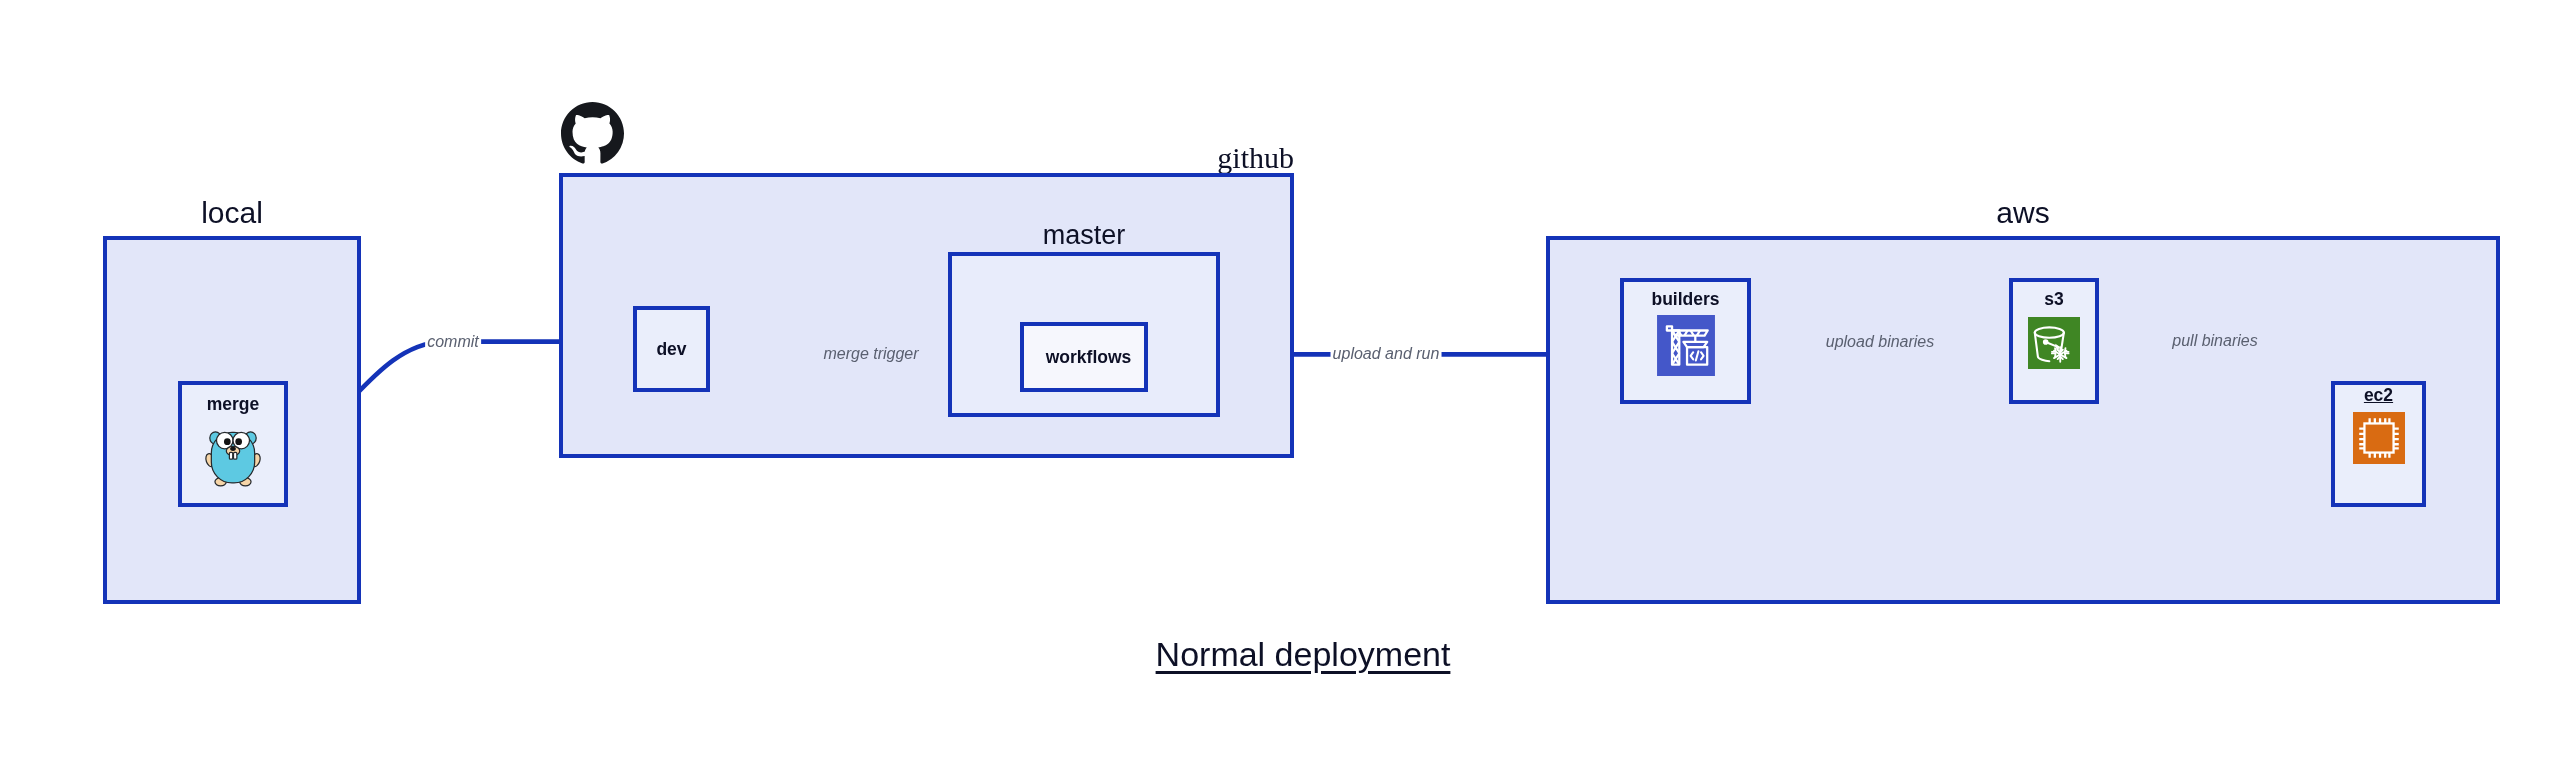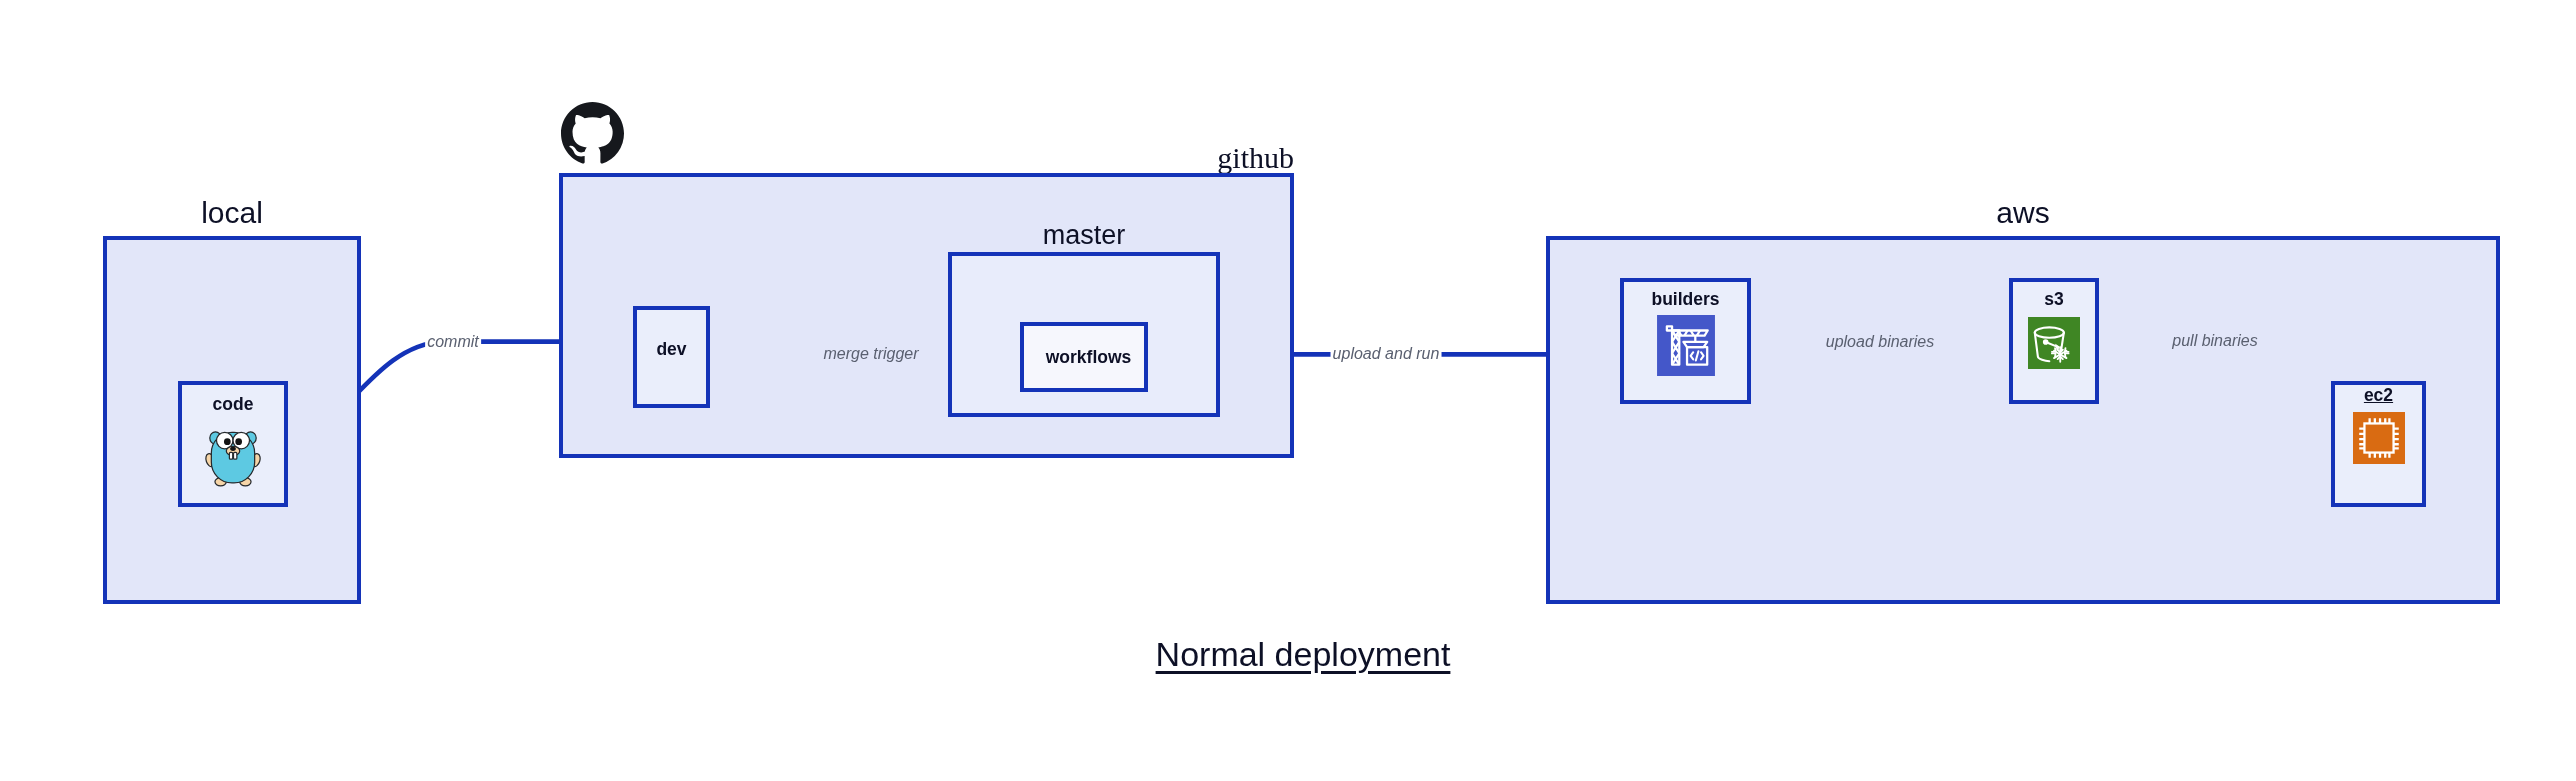--- a/index.html
+++ b/index.html
@@ -61,21 +61,21 @@
     <path d="M 3400 663 L 3900 663" fill="none" stroke="#1433b8" stroke-width="9" marker-end="url(#ah)"></path>
 
     <path d="M 4075 663 C 4190 663, 4250 690, 4300 720 C 4380 768, 4430 805, 4512 855" fill="none" stroke="#1433b8" stroke-width="9" marker-end="url(#ah)"></path>
   </svg>
 
   <div class="zone-label center" style="left:232px;top:198px;">local</div>
 
   <div class="zone" style="left:103px;top:236px;width:258px;height:368px;"></div>
 
   <div class="node" style="left:178px;top:381px;width:110px;height:126px;">
-    <div class="node-label" style="margin-top:11.3px;">code</div>
+    <div class="node-label" style="margin-top:11.3px;">merge</div>
 
     <svg class="icon-tile" width="58" height="66" viewBox="0 0 112 128" style="margin-top:7.2px;">
       <g stroke="#26292c" stroke-width="2.4">
 
         <ellipse cx="22" cy="33" rx="11" ry="12" fill="#5dc9e2"></ellipse>
         <ellipse cx="90" cy="33" rx="11" ry="12" fill="#5dc9e2"></ellipse>
 
         <ellipse cx="12" cy="76" rx="8" ry="13" fill="#f6d5a8" transform="rotate(-18 12 76)"></ellipse>
         <ellipse cx="100" cy="76" rx="8" ry="13" fill="#f6d5a8" transform="rotate(18 100 76)"></ellipse>
 
@@ -108,21 +108,21 @@
   </svg>
 
   <div class="zone-label right" style="left:1294px;top:143px;font-family:Liberation Serif, serif;">github</div>
 
   <div class="zone" style="left:559px;top:173px;width:735px;height:285px;"></div>
 
   <div class="zone-label center" style="left:1084px;top:222px;font-size:27px;line-height:27px;">master</div>
 
   <div class="subzone" style="left:948px;top:252px;width:272px;height:165px;"></div>
 
-  <div class="node" style="left:633px;top:306px;width:77px;height:102px;">
+  <div class="node" style="left:633px;top:306px;width:77px;height:86px;">
     <div class="node-label" style="margin-top:31px;">dev</div>
   </div>
 
   <div class="node white" style="left:1020px;top:322px;width:128px;height:70px;">
     <div class="node-label" style="margin-top:23px;">workflows</div>
   </div>
 
   <div class="zone-label center" style="left:2023px;top:198px;">aws</div>
 
   <div class="zone" style="left:1546px;top:236px;width:954px;height:368px;"></div>

